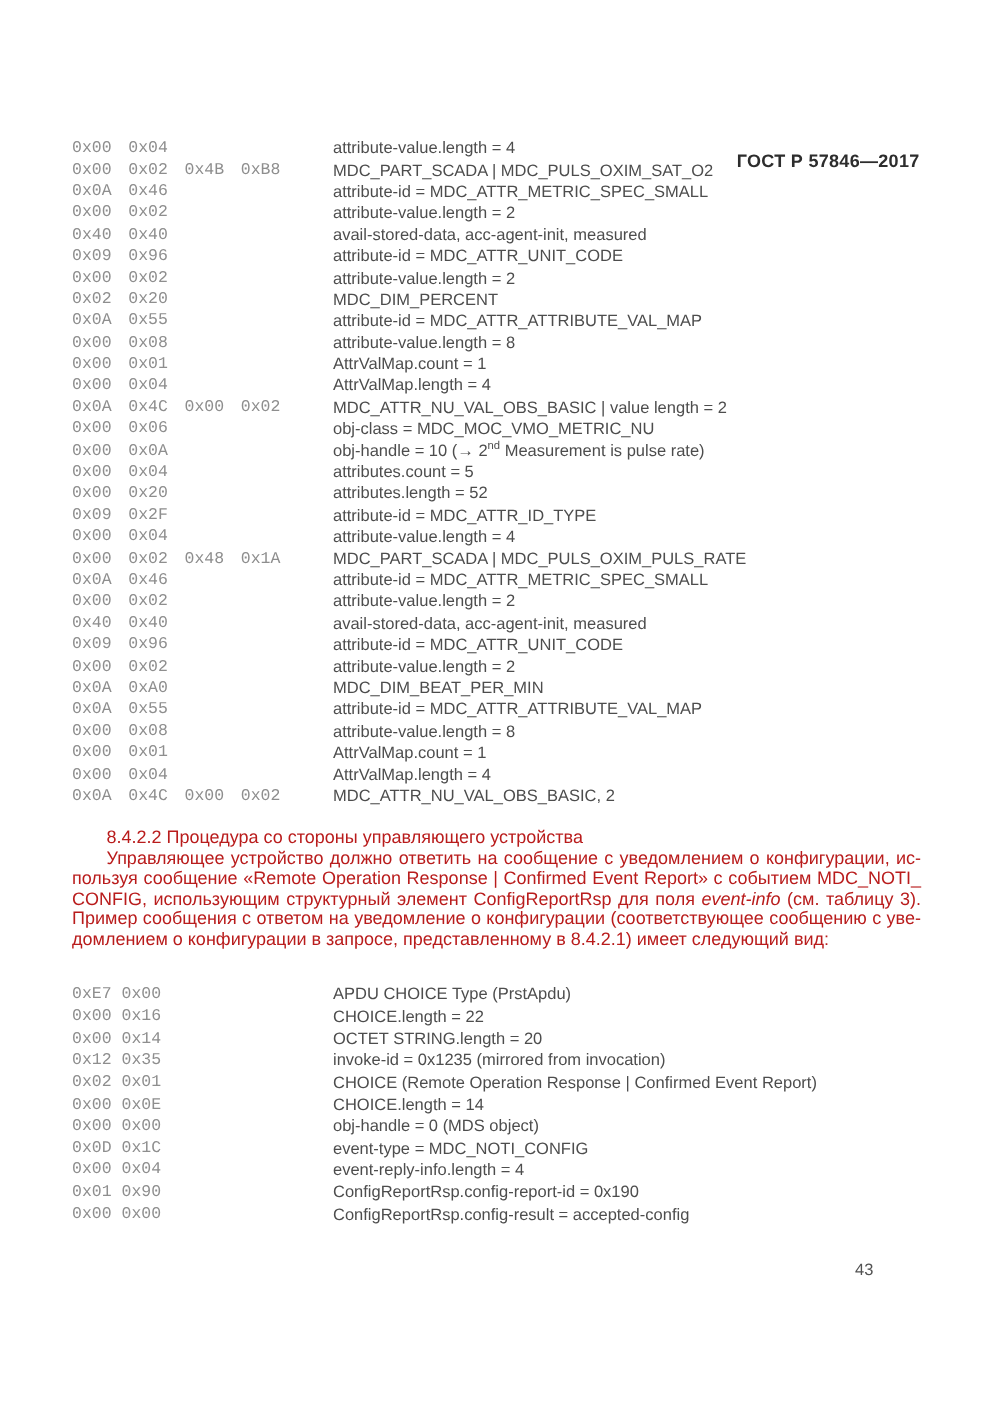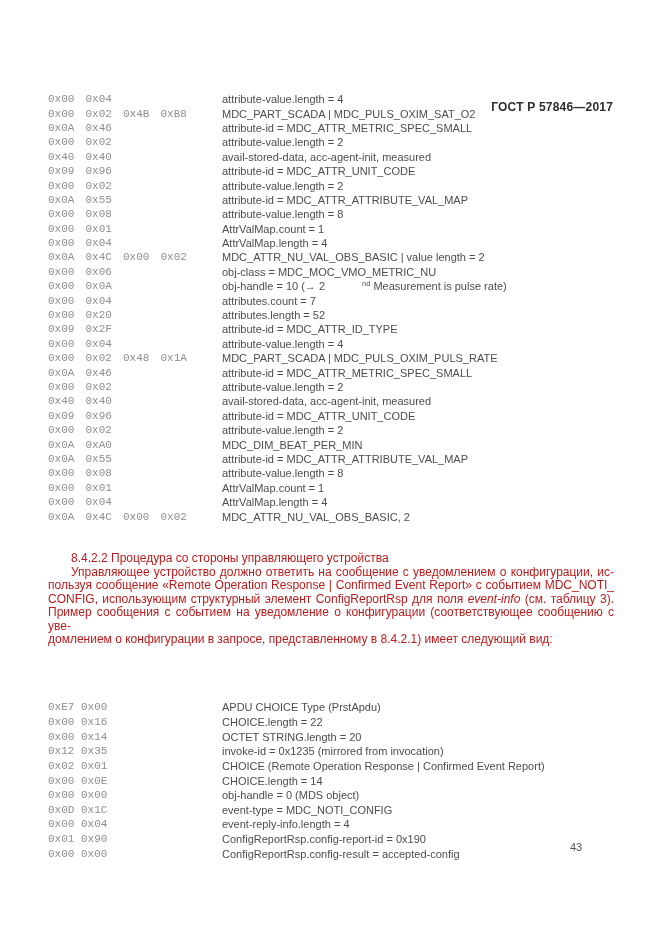--- a/index.html
+++ b/index.html
@@ -24,21 +24,21 @@
     color: #2d2d2d;
     letter-spacing: 0.2px;
     white-space: nowrap;
     margin-top: 36px;
   }
   .hex-table {
     position: absolute;
     left: 48px;
   }
   #hex-table-1 { top: 92px; }
-  #hex-table-2 { top: 656px; margin-top: 44px; }
+  #hex-table-2 { top: 656px; }
   .hex-row {
     display: flex;
     align-items: center;
     height: 14.4px;
     white-space: nowrap;
   }
   #hex-table-2 .hex-row { height: 14.65px; }
   .hex-cols {
     flex: 0 0 174px;
     font-family: "Liberation Mono", monospace;
@@ -51,21 +51,20 @@
   }
   .hex-desc {
     font-family: Liberation Sans, sans-serif;
     font-size: 11px;
     color: #4d4d4d;
   }
   .hex-desc sup {
     font-size: 7.5px;
     line-height: 0;
     vertical-align: super;
-    margin-left: 37px;
   }
   .section {
     position: absolute;
     left: 48px;
     top: 552px;
     width: 566px;
     font-size: 12px;
     line-height: 13.55px;
     color: #b91c1c;
   }
@@ -113,20 +112,24 @@
       </div>
       <div class="hex-row">
         <span class="hex-cols"><span class="hex-cell">0x09</span><span class="hex-cell">0x96</span></span>
         <span class="hex-desc">attribute-id = MDC_ATTR_UNIT_CODE</span>
       </div>
       <div class="hex-row">
         <span class="hex-cols"><span class="hex-cell">0x00</span><span class="hex-cell">0x02</span></span>
         <span class="hex-desc">attribute-value.length = 2</span>
       </div>
       <div class="hex-row">
+        <span class="hex-cols"><span class="hex-cell">0x02</span><span class="hex-cell">0x20</span></span>
+        <span class="hex-desc">MDC_DIM_PERCENT</span>
+      </div>
+      <div class="hex-row">
         <span class="hex-cols"><span class="hex-cell">0x0A</span><span class="hex-cell">0x55</span></span>
         <span class="hex-desc">attribute-id = MDC_ATTR_ATTRIBUTE_VAL_MAP</span>
       </div>
       <div class="hex-row">
         <span class="hex-cols"><span class="hex-cell">0x00</span><span class="hex-cell">0x08</span></span>
         <span class="hex-desc">attribute-value.length = 8</span>
       </div>
       <div class="hex-row">
         <span class="hex-cols"><span class="hex-cell">0x00</span><span class="hex-cell">0x01</span></span>
         <span class="hex-desc">AttrValMap.count = 1</span>
@@ -142,21 +145,21 @@
       <div class="hex-row">
         <span class="hex-cols"><span class="hex-cell">0x00</span><span class="hex-cell">0x06</span></span>
         <span class="hex-desc">obj-class = MDC_MOC_VMO_METRIC_NU</span>
       </div>
       <div class="hex-row">
         <span class="hex-cols"><span class="hex-cell">0x00</span><span class="hex-cell">0x0A</span></span>
         <span class="hex-desc">obj-handle = 10 (→ 2<sup>nd</sup> Measurement is pulse rate)</span>
       </div>
       <div class="hex-row">
         <span class="hex-cols"><span class="hex-cell">0x00</span><span class="hex-cell">0x04</span></span>
-        <span class="hex-desc">attributes.count = 7</span>
+        <span class="hex-desc">attributes.count = 5</span>
       </div>
       <div class="hex-row">
         <span class="hex-cols"><span class="hex-cell">0x00</span><span class="hex-cell">0x20</span></span>
         <span class="hex-desc">attributes.length = 52</span>
       </div>
       <div class="hex-row">
         <span class="hex-cols"><span class="hex-cell">0x09</span><span class="hex-cell">0x2F</span></span>
         <span class="hex-desc">attribute-id = MDC_ATTR_ID_TYPE</span>
       </div>
       <div class="hex-row">
@@ -212,21 +215,21 @@
         <span class="hex-desc">MDC_ATTR_NU_VAL_OBS_BASIC, 2</span>
       </div>
     </div>
 
   <div class="section">
     <div class="sec-heading">8.4.2.2 Процедура со стороны управляющего устройства</div>
     <div id="para-lines">
         <div class="para-line j indent">Управляющее устройство должно ответить на сообщение с уведомлением о конфигурации, ис-</div>
         <div class="para-line j">пользуя сообщение «Remote Operation Response | Confirmed Event Report» с событием MDC_NOTI_</div>
         <div class="para-line j">CONFIG, использующим структурный элемент ConfigReportRsp для поля <i>event-info</i> (см. таблицу 3).</div>
-        <div class="para-line j">Пример сообщения с событием на уведомление о конфигурации (соответствующее сообщению с уве-</div>
+        <div class="para-line j">Пример сообщения с ответом на уведомление о конфигурации (соответствующее сообщению с уве-</div>
         <div class="para-line">домлением о конфигурации в запросе, представленному в 8.4.2.1) имеет следующий вид:</div>
       </div>
   </div>
 
   <div id="hex-table-2" class="hex-table">
       <div class="hex-row">
         <span class="hex-cols">0xE7 0x00</span>
         <span class="hex-desc">APDU CHOICE Type (PrstApdu)</span>
       </div>
       <div class="hex-row">

